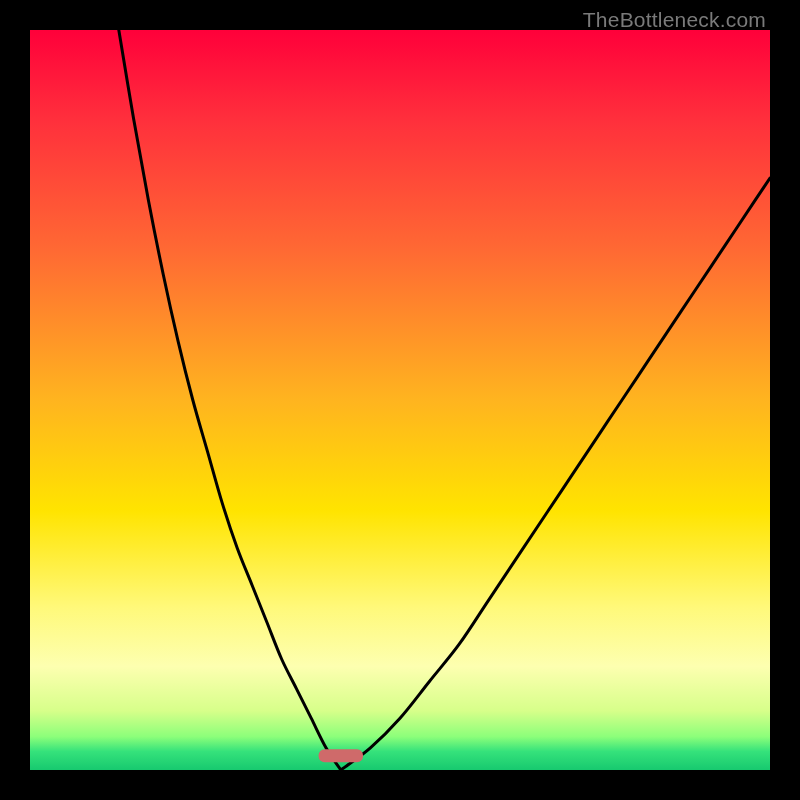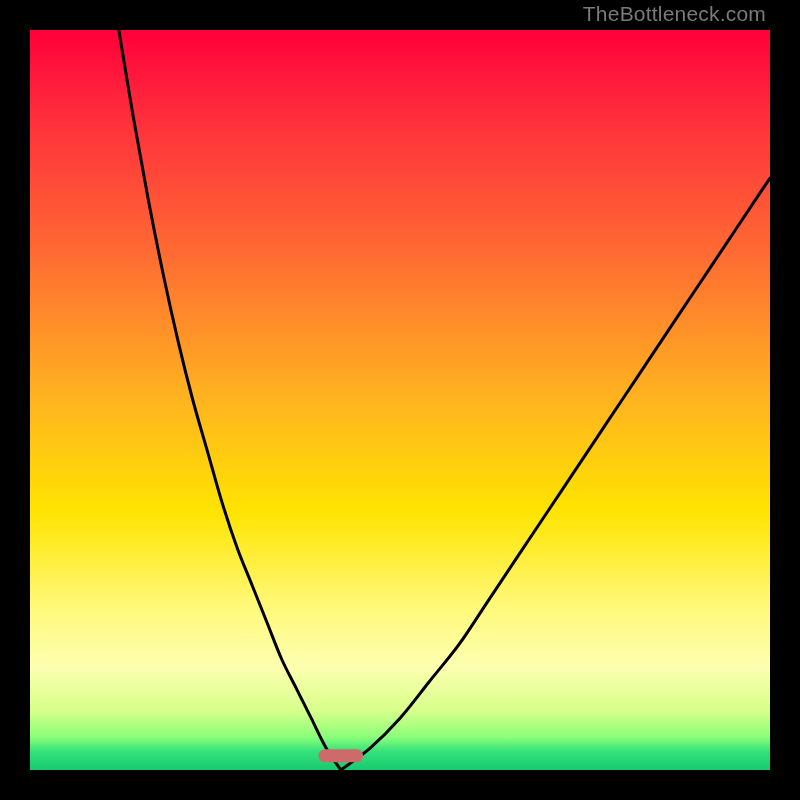--- a/index.html
+++ b/index.html
@@ -21,21 +21,21 @@
   }
   .plot-area {
     position: absolute;
     left: 0;
     top: 0;
     width: 740px;
     height: 740px;
   }
   .watermark {
     position: absolute;
-    top: 2px;
+    top: 8px;
     right: 34px;
     color: #7a7a7a;
     font-size: 21px;
     font-weight: 500;
     letter-spacing: 0.2px;
     user-select: none;
   }
   svg { display: block; }
 </style>
 </head>

